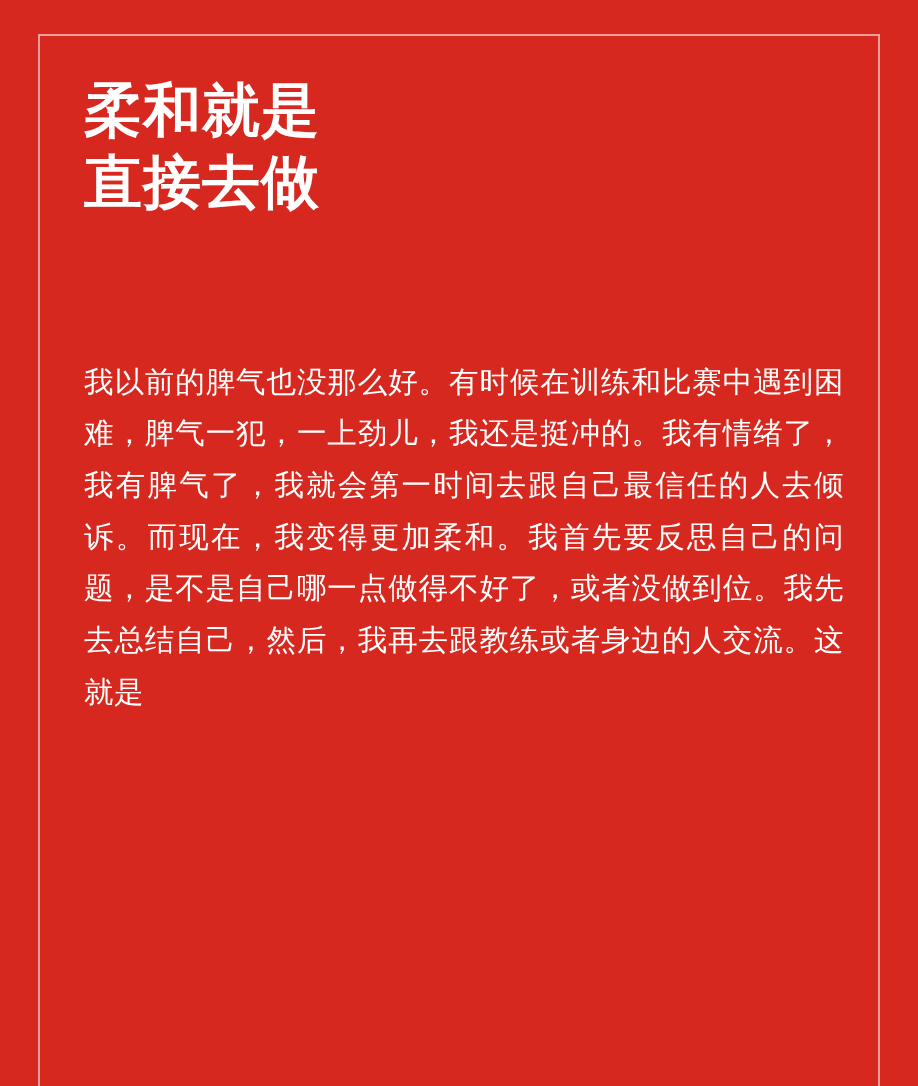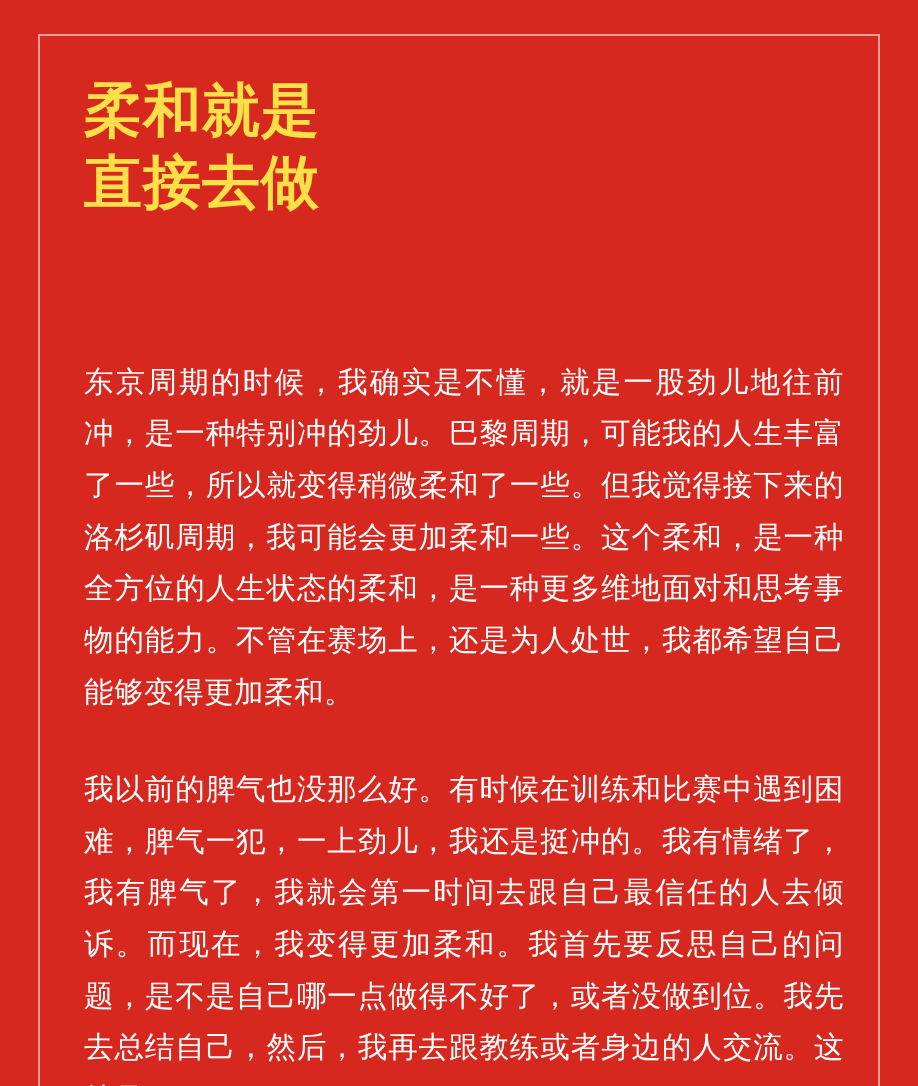--- a/index.html
+++ b/index.html
@@ -34,21 +34,21 @@
   .content {
     position: absolute;
     left: 84px;
     top: 34px;
     right: 74px;
     bottom: 0;
   }
   .headline {
     margin: 0;
     padding-top: 40px;
-    color: #fde047;
+    color: #ffffff;
     font-size: 58px;
     font-weight: bold;
     line-height: 1.24;
     letter-spacing: 1px;
     white-space: pre-line;
   }
   .body-block {
     margin-top: 138px;
   }
   .para {
@@ -66,17 +66,16 @@
 </style>
 </head>
 <body>
 
 <div class="poster">
   <div class="inner-frame"></div>
   <div class="content">
     <h1 class="headline">柔和就是
 直接去做</h1>
     <div class="body-block">
-      <p class="para">东京周期的时候，我确实是不懂，就是一股劲儿地往前冲，是一种特别冲的劲儿。巴黎周期，可能我的人生丰富了一些，所以就变得稍微柔和了一些。但我觉得接下来的洛杉矶周期，我可能会更加柔和一些。这个柔和，是一种全方位的人生状态的柔和，是一种更多维地面对和思考事物的能力。不管在赛场上，还是为人处世，我都希望自己能够变得更加柔和。</p>
       <p class="para">我以前的脾气也没那么好。有时候在训练和比赛中遇到困难，脾气一犯，一上劲儿，我还是挺冲的。我有情绪了，我有脾气了，我就会第一时间去跟自己最信任的人去倾诉。而现在，我变得更加柔和。我首先要反思自己的问题，是不是自己哪一点做得不好了，或者没做到位。我先去总结自己，然后，我再去跟教练或者身边的人交流。这就是</p>
     </div>
   </div>
 </div>
 
 </body></html>

